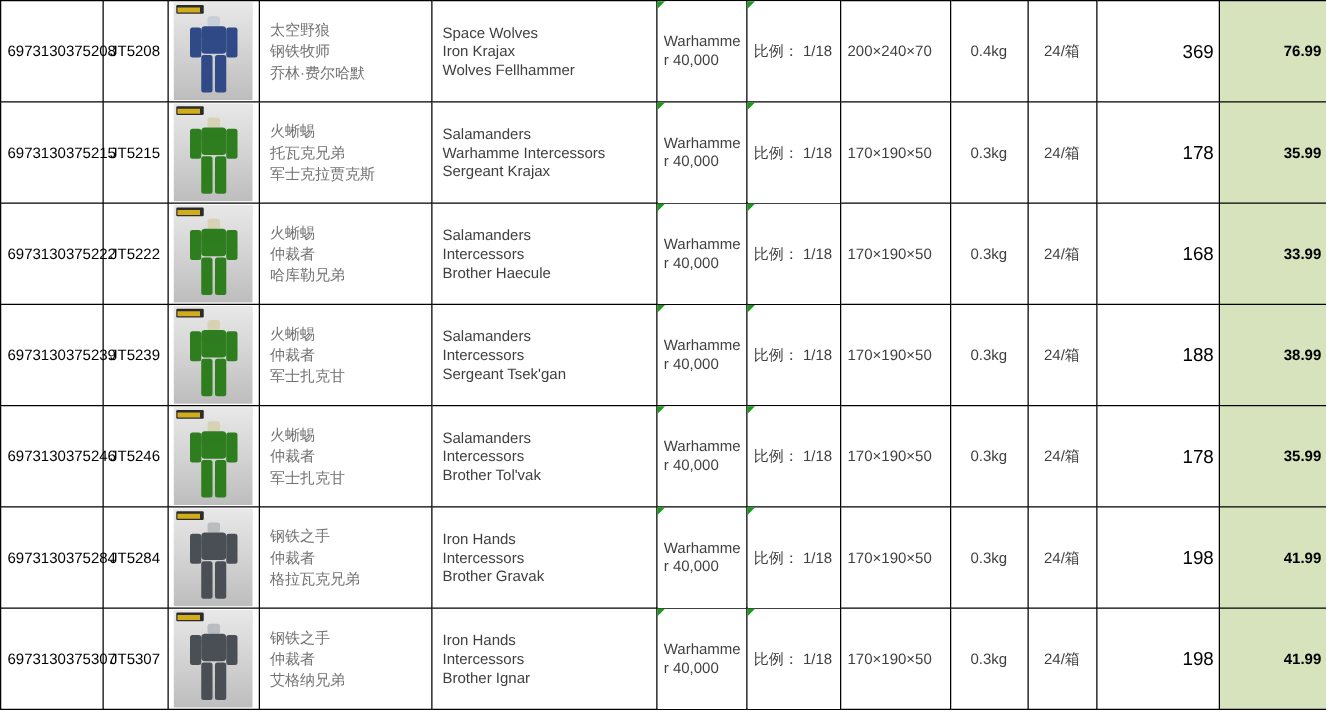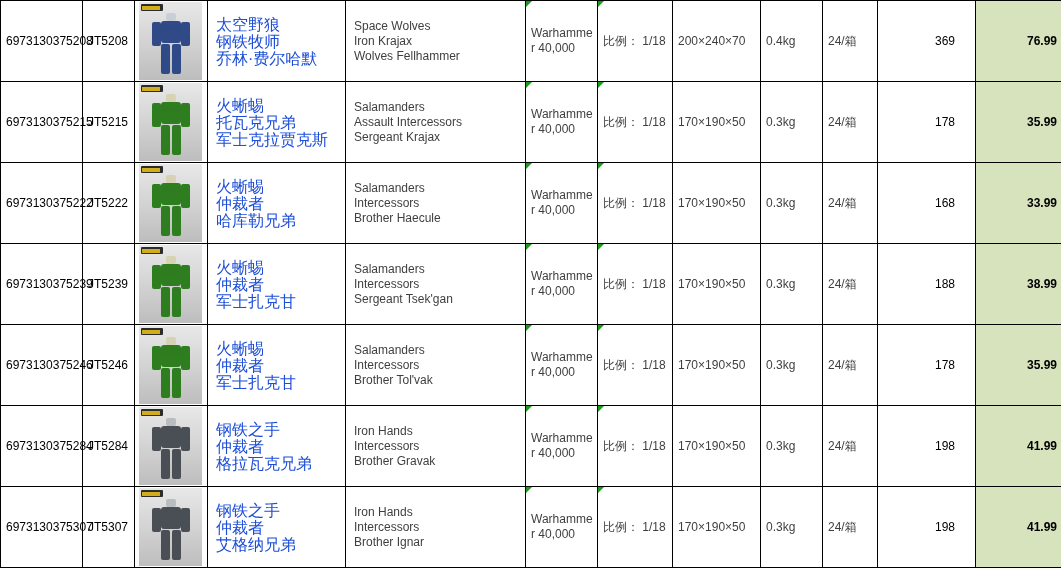--- a/index.html
+++ b/index.html
@@ -49,22 +49,22 @@
     font-size: 12px;
     text-align: left;
     padding-left: 5px;
   }
   .sku-cell {
     font-size: 12px;
     text-align: left;
     padding-left: 5px;
   }
   .cn-cell {
-    font-size: 16px;
-    color: #1d4ed8;
+    font-size: 12px;
+    color: #737373;
     line-height: 17px;
     padding-left: 8px;
   }
   .en-cell {
     font-size: 12px;
     color: #3f3f3f;
     line-height: 15px;
     padding-left: 8px;
   }
   .brand-cell, .scale-cell {
@@ -72,25 +72,25 @@
     color: #3f3f3f;
     line-height: 15px;
     padding-left: 5px;
     position: relative;
   }
   .size-cell, .weight-cell, .pack-cell {
     font-size: 12px;
     color: #3f3f3f;
     padding-left: 5px;
   }
-  .weight-cell, .pack-cell { }
+  .weight-cell, .pack-cell { text-align: center; }
   .qty-cell {
-    font-size: 12px;
+    font-size: 15px;
     text-align: right;
-    padding-right: 20px;
+    padding-right: 4px;
   }
   .price-cell {
     font-size: 12px;
     font-weight: bold;
     text-align: right;
     padding-right: 18px;
     background: #d6e3bc !important;
   }
 
   
@@ -282,21 +282,21 @@
         <td>
           <div class="cell cn-cell">
             <div>火蜥蜴</div>
             <div>托瓦克兄弟</div>
             <div>军士克拉贾克斯</div>
           </div>
         </td>
         <td>
           <div class="cell en-cell">
             <div>Salamanders</div>
-            <div>Assault Intercessors</div>
+            <div>Warhamme Intercessors</div>
             <div>Sergeant Krajax</div>
           </div>
         </td>
         <td style="position: relative;">
           <div class="cell brand-cell">
             <div>Warhamme</div>
             <div>r 40,000</div>
           </div>
           <span class="flag"></span>
         </td>

